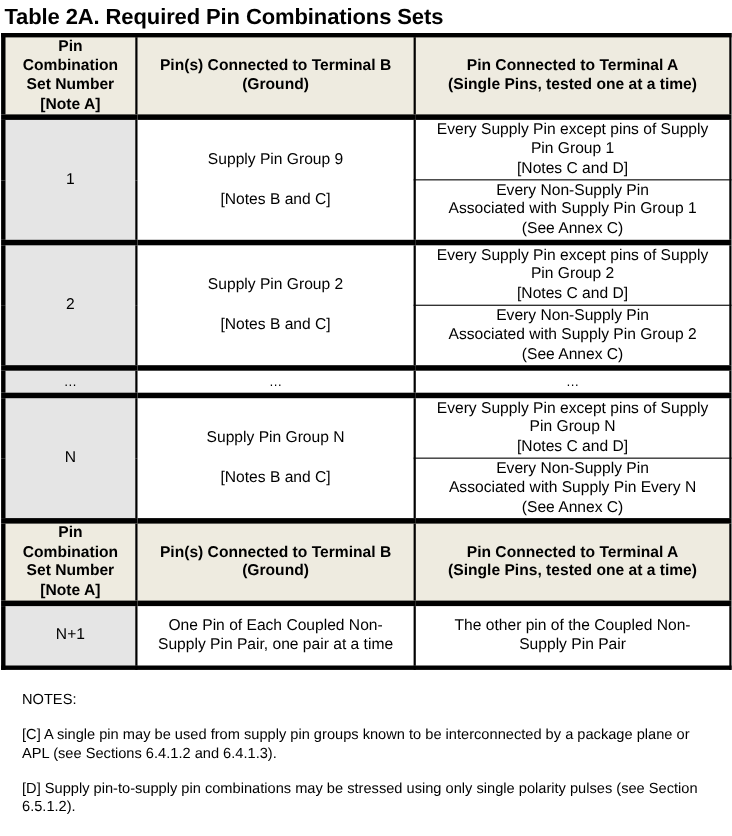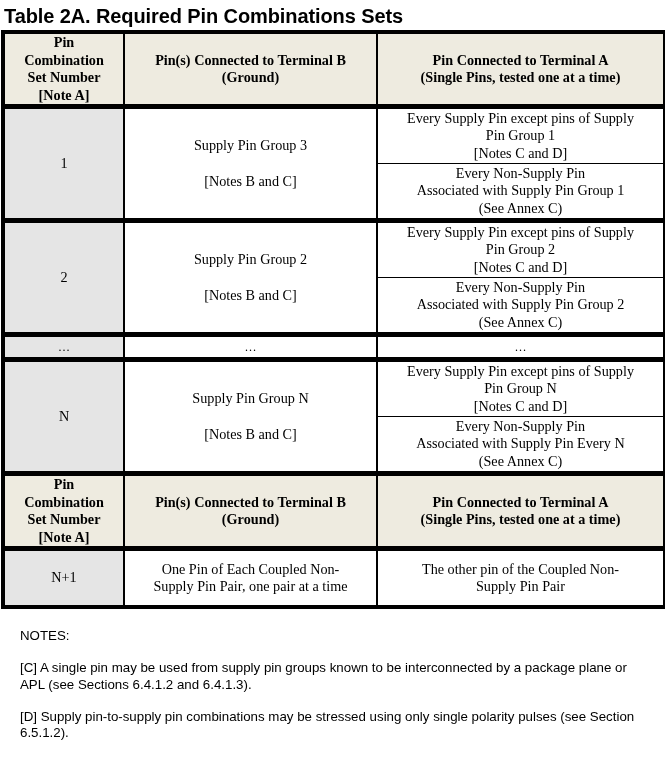--- a/index.html
+++ b/index.html
@@ -13,21 +13,21 @@
   }
   table.pins {
     position: absolute; left: 1px; top: 30px;
     width: 662px; border-collapse: collapse;
     table-layout: fixed;
     border: 4px solid #000;
     font-size: 14.2px; line-height: 17.5px;
   }
   table.pins td, table.pins th {
     border-left: 2px solid #000; border-right: 2px solid #000;
-    text-align: center; vertical-align: middle; padding: 0 2px; font-family: Liberation Serif, serif;
+    text-align: center; vertical-align: middle; padding: 0 2px;
   }
   col.c1 { width: 121px; }
   col.c2 { width: 253px; }
   col.c3 { width: 288px; }
   th.hdr {
     background: #eeebe0; font-weight: bold; font-size: 14.2px;
     height: 69px; padding: 0 2px;
   }
   tr.thick-top > td, tr.thick-top > th { border-top: 5px solid #000; }
   td.num { background: #e5e5e5; }
@@ -73,21 +73,21 @@
     </th>
     <th class="hdr">
       <span>Pin Connected to Terminal A</span><br>
       <span>(Single Pins, tested one at a time)</span>
     </th>
   </tr>
 
   <tr class="thick-top r-main">
     <td class="num" rowspan="2">1</td>
     <td class="b" rowspan="2">
-      <span>Supply Pin Group 3</span>
+      <span>Supply Pin Group 9</span>
       <span class="gap"></span>
       <span>[Notes B and C]</span>
     </td>
     <td class="a split-top">
       <span>Every Supply Pin except pins of Supply</span><br>
       <span>Pin Group 1</span><br>
       <span>[Notes C and D]</span>
     </td>
   </tr>
   <tr class="r-main">

